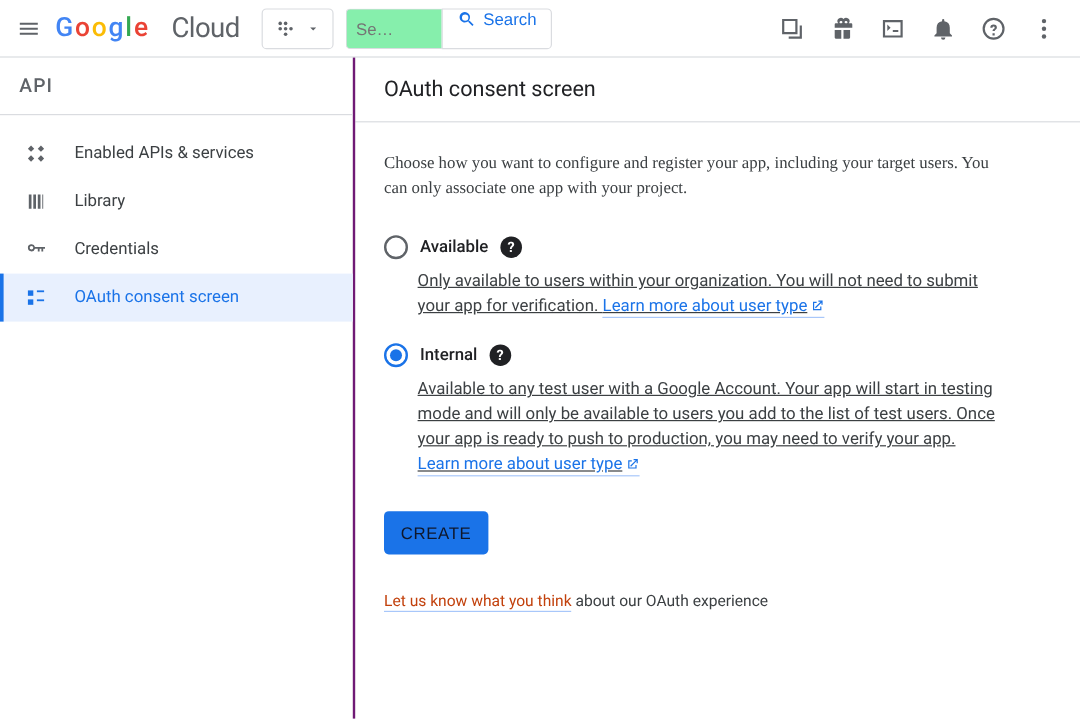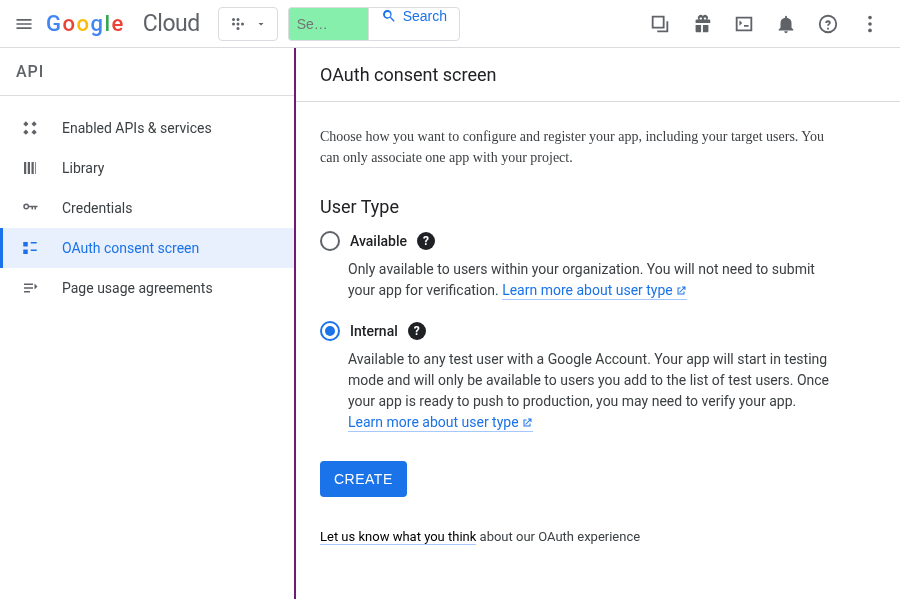--- a/index.html
+++ b/index.html
@@ -113,34 +113,34 @@
     .radio.selected::after {
       content:""; width:10px; height:10px; background:#1a73e8; border-radius:50%;
     }
     .radio-label { font-weight:500; font-size:14px; }
     .help-icon {
       width:18px; height:18px; background:#202124; color:#fff; border-radius:50%;
       display:inline-flex; align-items:center; justify-content:center;
       font-size:12px; font-weight:700; cursor:pointer;
     }
     .radio-desc {
-      margin:8px 0 20px 28px; font-size:14px; color:#3c4043; line-height:1.5;
+      margin:8px 0 20px 28px; font-size:14px; color:#3c4043; line-height:1.5;text-decoration:underline;
     }
     .link {
       color:#1a73e8; text-decoration:none; border-bottom:1px solid #a8c7fa;
       padding-bottom:1px; cursor:pointer;
     }
     .ext-icon { display:inline-block; margin-left:2px; vertical-align:-2px; }
     .create-btn {
-      background:#1a73e8; color:#ffffff; border:none; border-radius:4px;
+      background:#1a73e8; color:#0f172a; border:none; border-radius:4px;
       padding:10px 14px; font-size:14px; font-weight:500; letter-spacing:0.5px;
       cursor:pointer; margin-top:8px;
     }
     .feedback-row { margin-top:32px; font-size:13px; color:#3c4043; }
-    .feedback-link { color:#000000; border-bottom:1px solid #a8c7fa; cursor:pointer; }
+    .feedback-link { color:#c2410c; border-bottom:1px solid #a8c7fa; cursor:pointer; }
 
     svg { display:block; }
   </style>
 </head>
 <body>
 
 <div class="header">
   <div class="hamburger-icon">
     <svg width="20" height="20" viewBox="0 0 24 24">
         <path fill="currentColor" d="M3 6h18v2H3V6zm0 5h18v2H3v-2zm0 5h18v2H3v-2z"></path>
@@ -256,37 +256,28 @@
         <span class="nav-icon">
           <svg width="18" height="18" viewBox="0 0 24 24">
               <rect x="3" y="4" width="6" height="6" fill="currentColor"></rect>
               <rect x="3" y="14" width="6" height="6" fill="currentColor"></rect>
               <rect x="13" y="4" width="8" height="2" fill="currentColor"></rect>
               <rect x="13" y="14" width="8" height="2" fill="currentColor"></rect>
             </svg>
         </span>
         <span>OAuth consent screen</span>
       </div>
-      <div class="nav-item">
-        <span class="nav-icon">
-          <svg width="18" height="18" viewBox="0 0 24 24">
-              <path fill="currentColor" d="M4 6h12v2H4zM4 11h12v2H4zM4 16h8v2H4zM18 6l4 4-4 4V6z"></path>
-            </svg>
-        </span>
-        <span>Page usage agreements</span>
-      </div>
     </div>
   </div>
 
   <div class="main">
     <div class="main-title">OAuth consent screen</div>
     <div class="content">
       <p class="intro">Choose how you want to configure and register your app, including your target users. You can only associate one app with your project.</p>
 
-      <h2 class="section-h">User Type</h2>
 
       
       <div class="radio-row">
         <span class="radio"></span>
         <span class="radio-label">Available</span>
         <span class="help-icon">?</span>
       </div>
       <p class="radio-desc">
         <span>Only available to users within your organization. You will not need to submit your app for verification. </span><a class="link"><span>Learn more about user type</span><span class="ext-icon"><svg width="12" height="12" viewBox="0 0 24 24">
                 <path fill="#1a73e8" d="M14 3h7v7h-2V6.41l-9.3 9.3-1.4-1.42L17.59 5H14V3zM5 5h6v2H7v10h10v-4h2v6H5V5z"></path>

